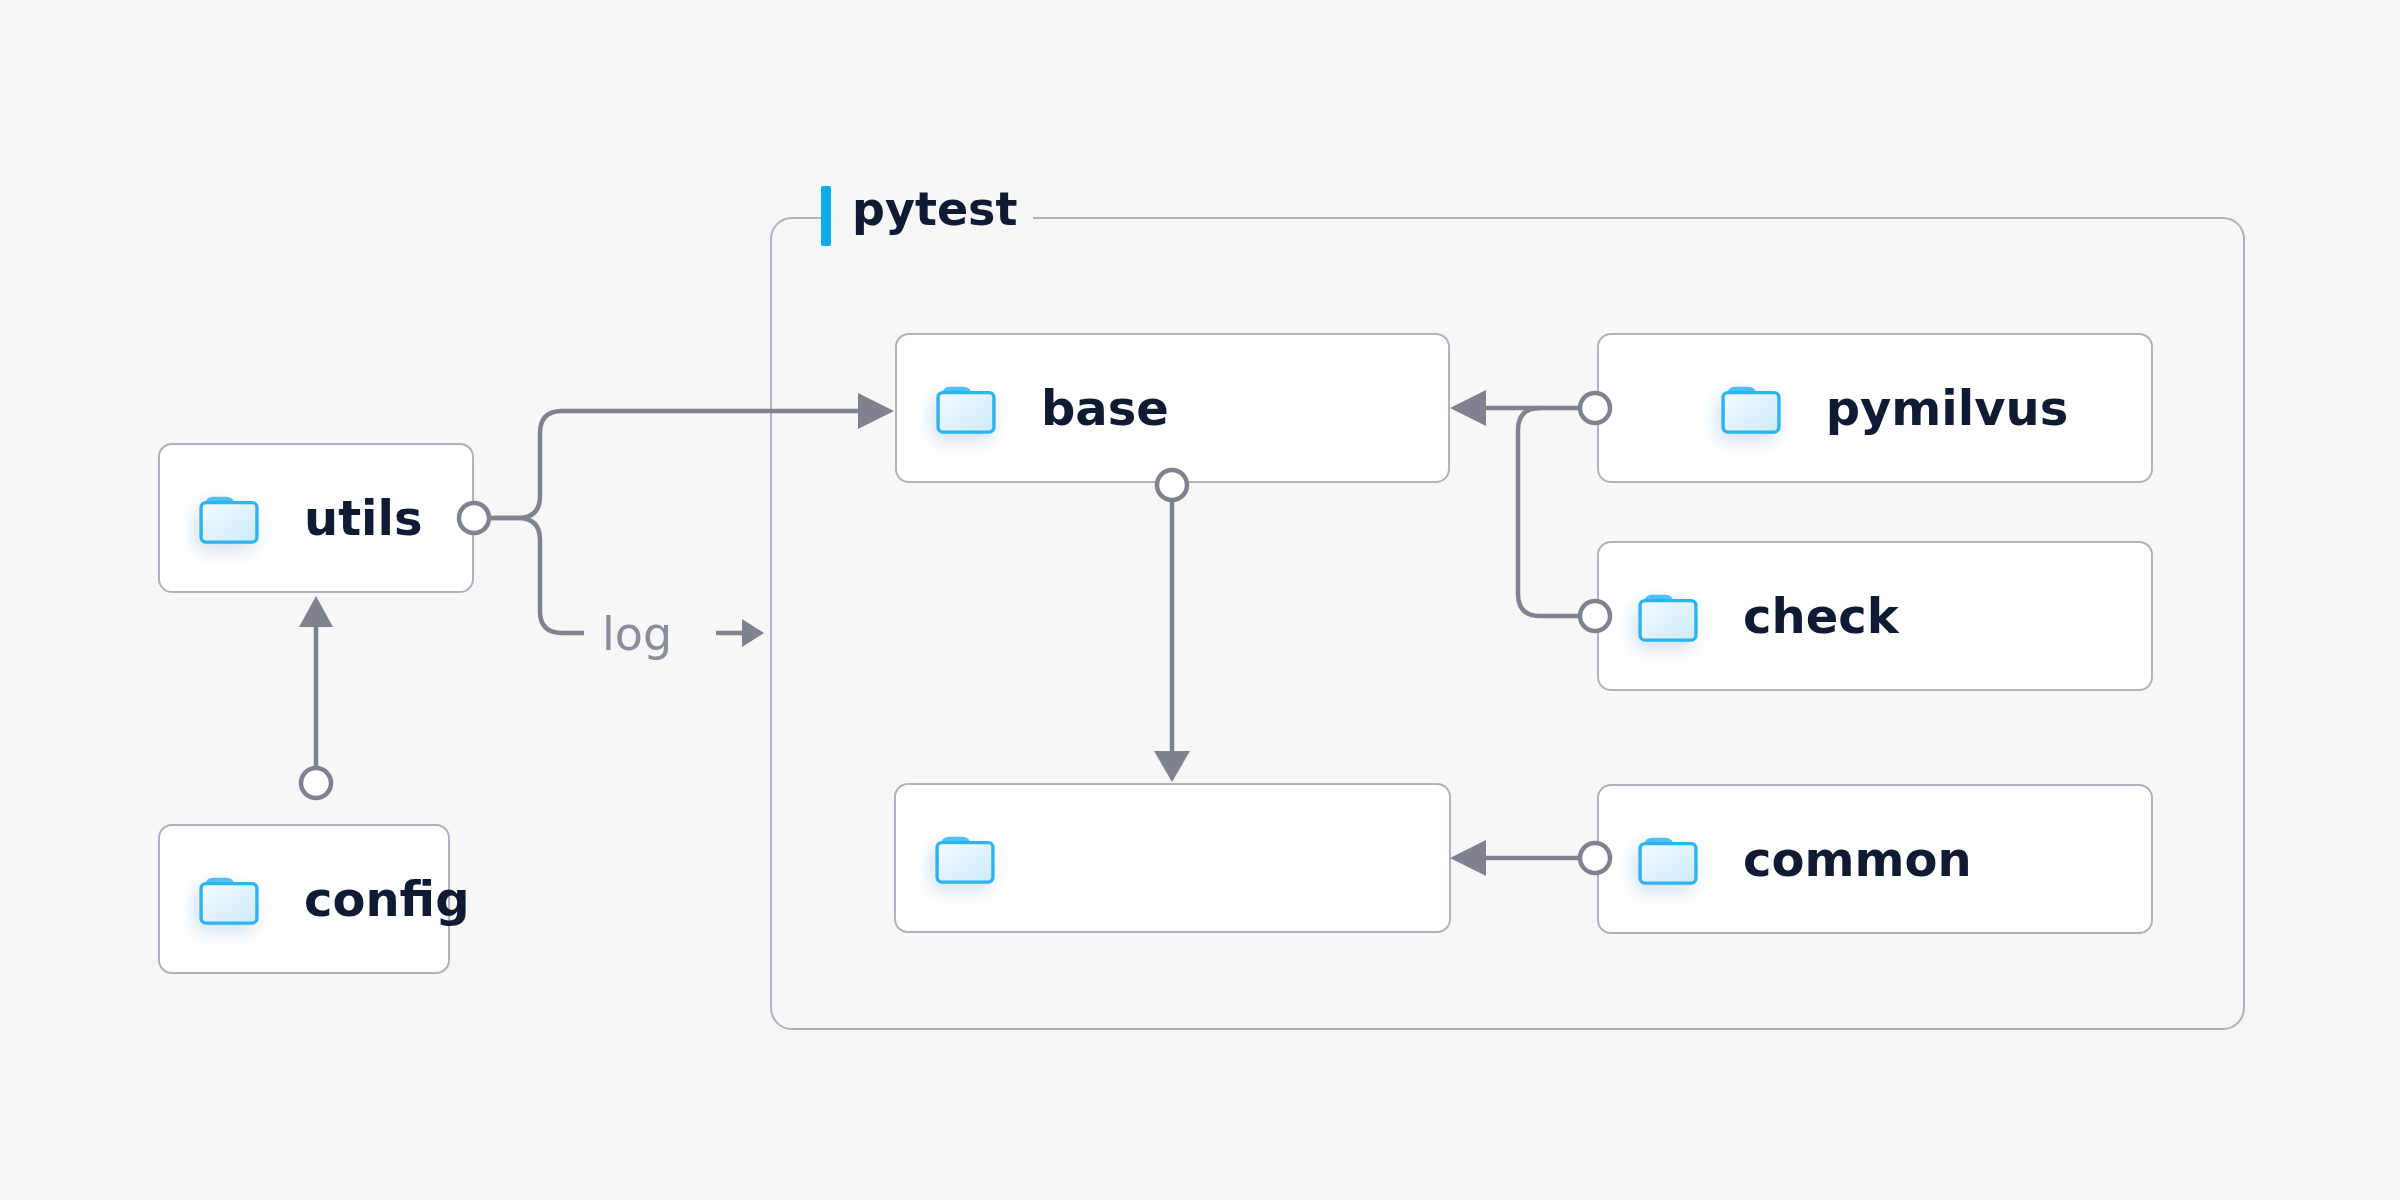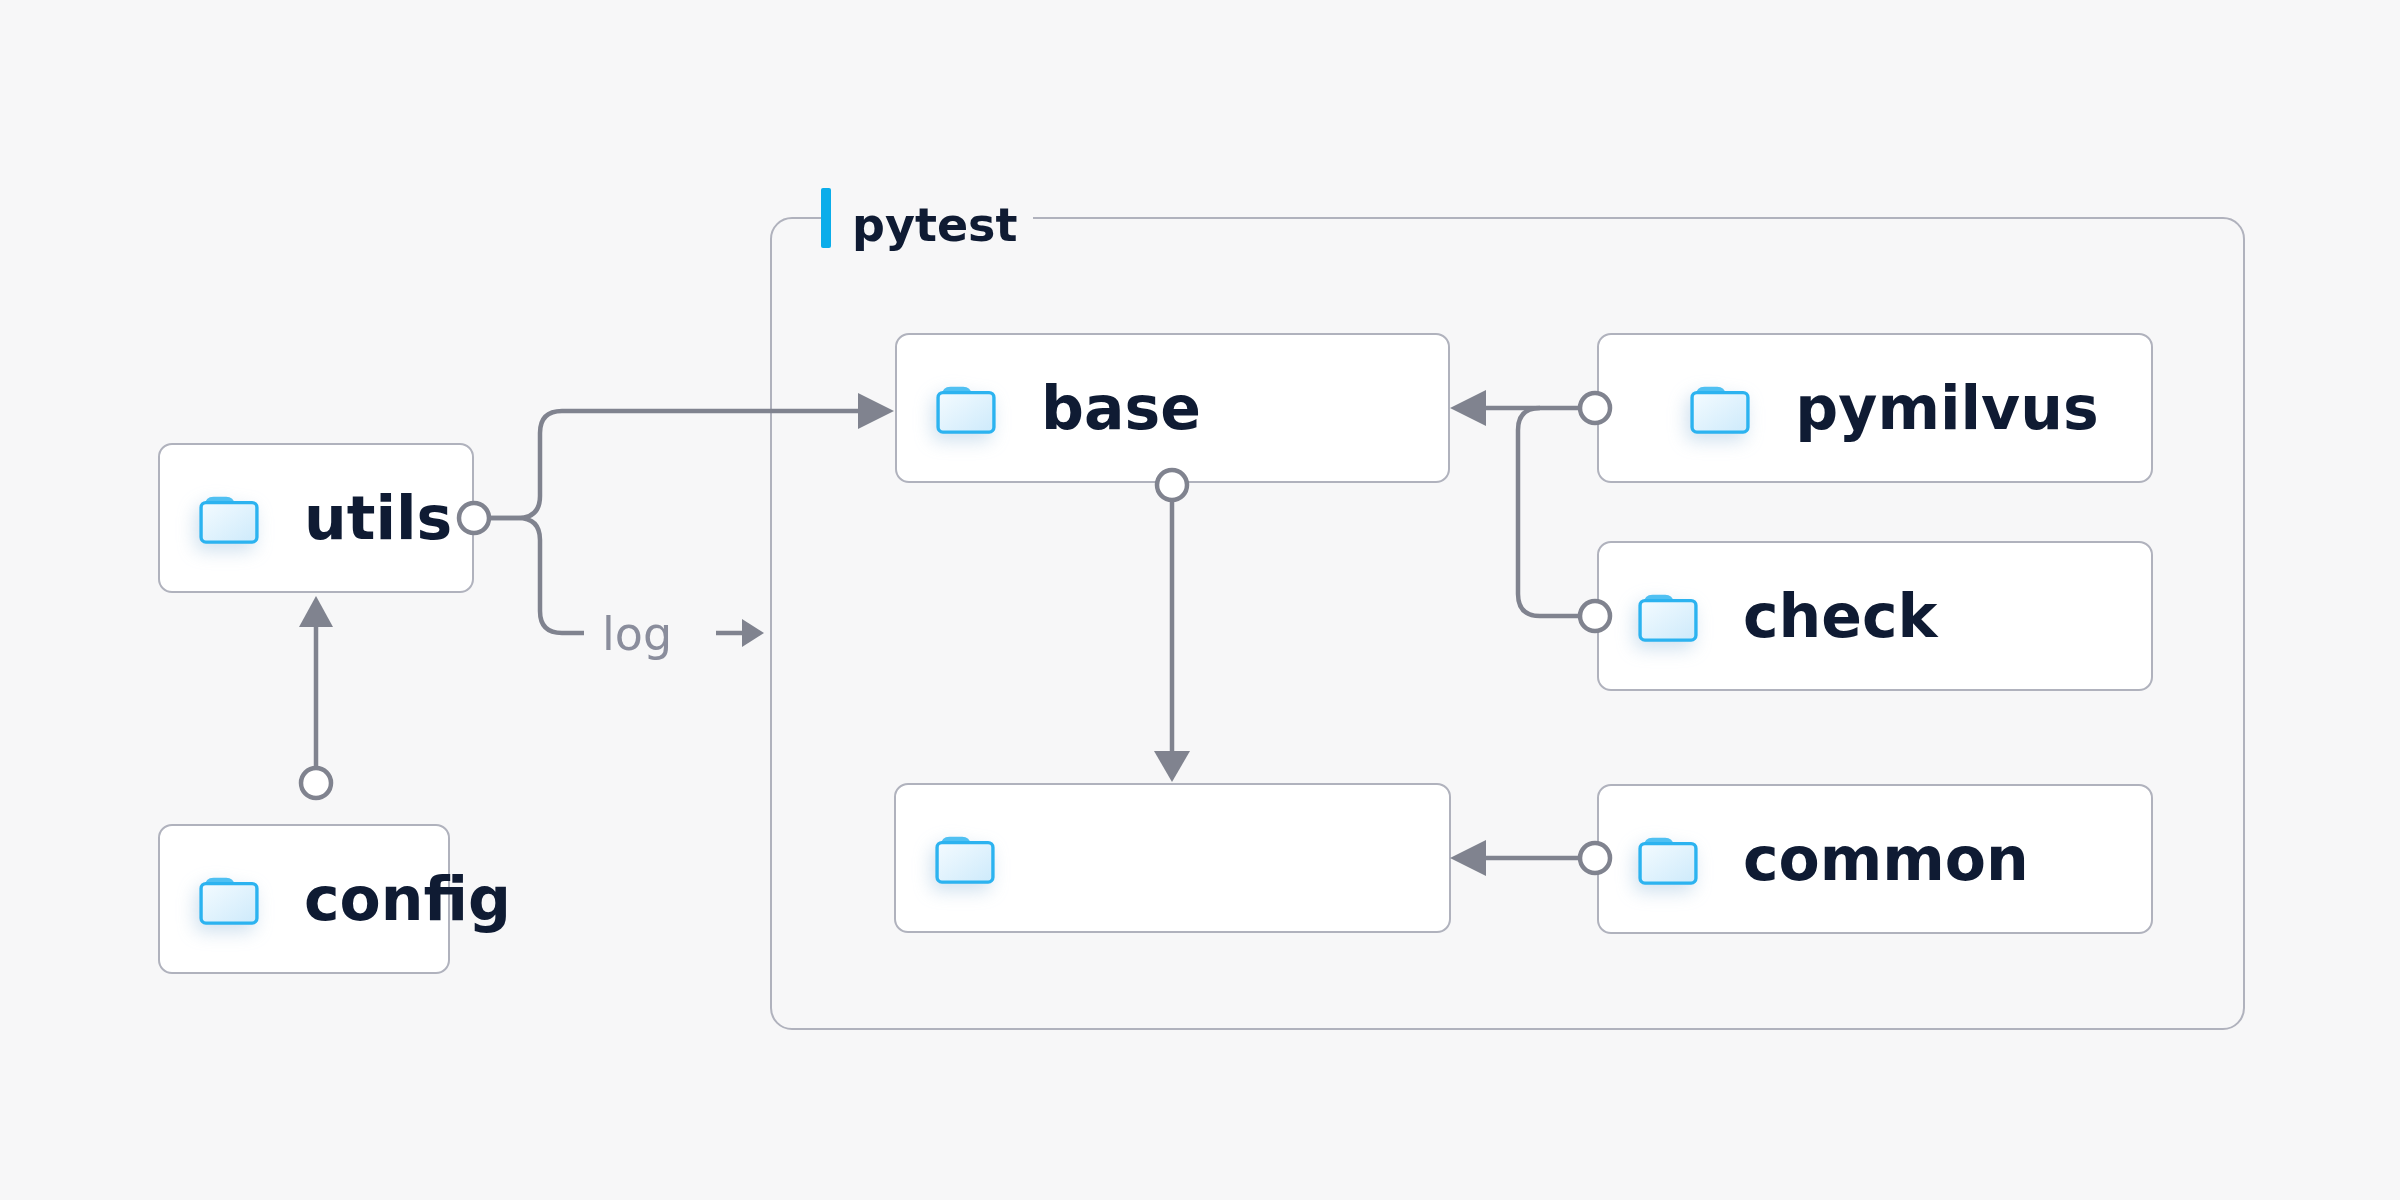--- a/index.html
+++ b/index.html
@@ -25,39 +25,39 @@
   .canvas{position:relative;width:2400px;height:1200px;}
 
   
   .group-box{
     position:absolute;left:770px;top:217px;width:1475px;height:813px;
     border:2px solid var(--border-gray);border-radius:22px;
     box-sizing:border-box;background:transparent;z-index:1;
   }
   .group-label{
     position:absolute;left:821px;top:186px;height:62px;
-    display:flex;align-items:flex-end;gap:21px;
+    display:flex;align-items:flex-start;gap:21px;
     background:var(--background);padding-right:16px;z-index:3;
   }
   .group-label .bar{
     width:10px;height:60px;background:var(--accent-blue);border-radius:2px;
   }
   .group-label .txt{
     font-size:46px;font-weight:bold;color:var(--text-navy);line-height:1;
   }
 
   
   .node{
     position:absolute;background:var(--box-bg);
     border:2px solid var(--border-gray);border-radius:14px;
     box-sizing:border-box;display:flex;align-items:center;
     padding-left:38px;gap:44px;z-index:2;
   }
   .node .label{
-    font-size:60px;font-weight:bold;color:var(--text-navy);line-height:1;
+    font-size:48px;font-weight:bold;color:var(--text-navy);line-height:1;
   }
   .node .folder{filter:drop-shadow(-4px 7px 9px rgba(120,170,210,0.35));flex:0 0 auto;}
 
   #node-utils    {left:158px;top:443px;width:316px;height:150px;}
   #node-config   {left:158px;top:824px;width:292px;height:150px;}
   #node-base     {left:895px;top:333px;width:555px;height:150px;}
   #node-pymilvus {left:1597px;top:333px;width:556px;height:150px;justify-content:center;}
   #node-check    {left:1597px;top:541px;width:556px;height:150px;}
   #node-testcases{left:894px;top:783px;width:557px;height:150px;}
   #node-common   {left:1597px;top:784px;width:556px;height:150px;}

